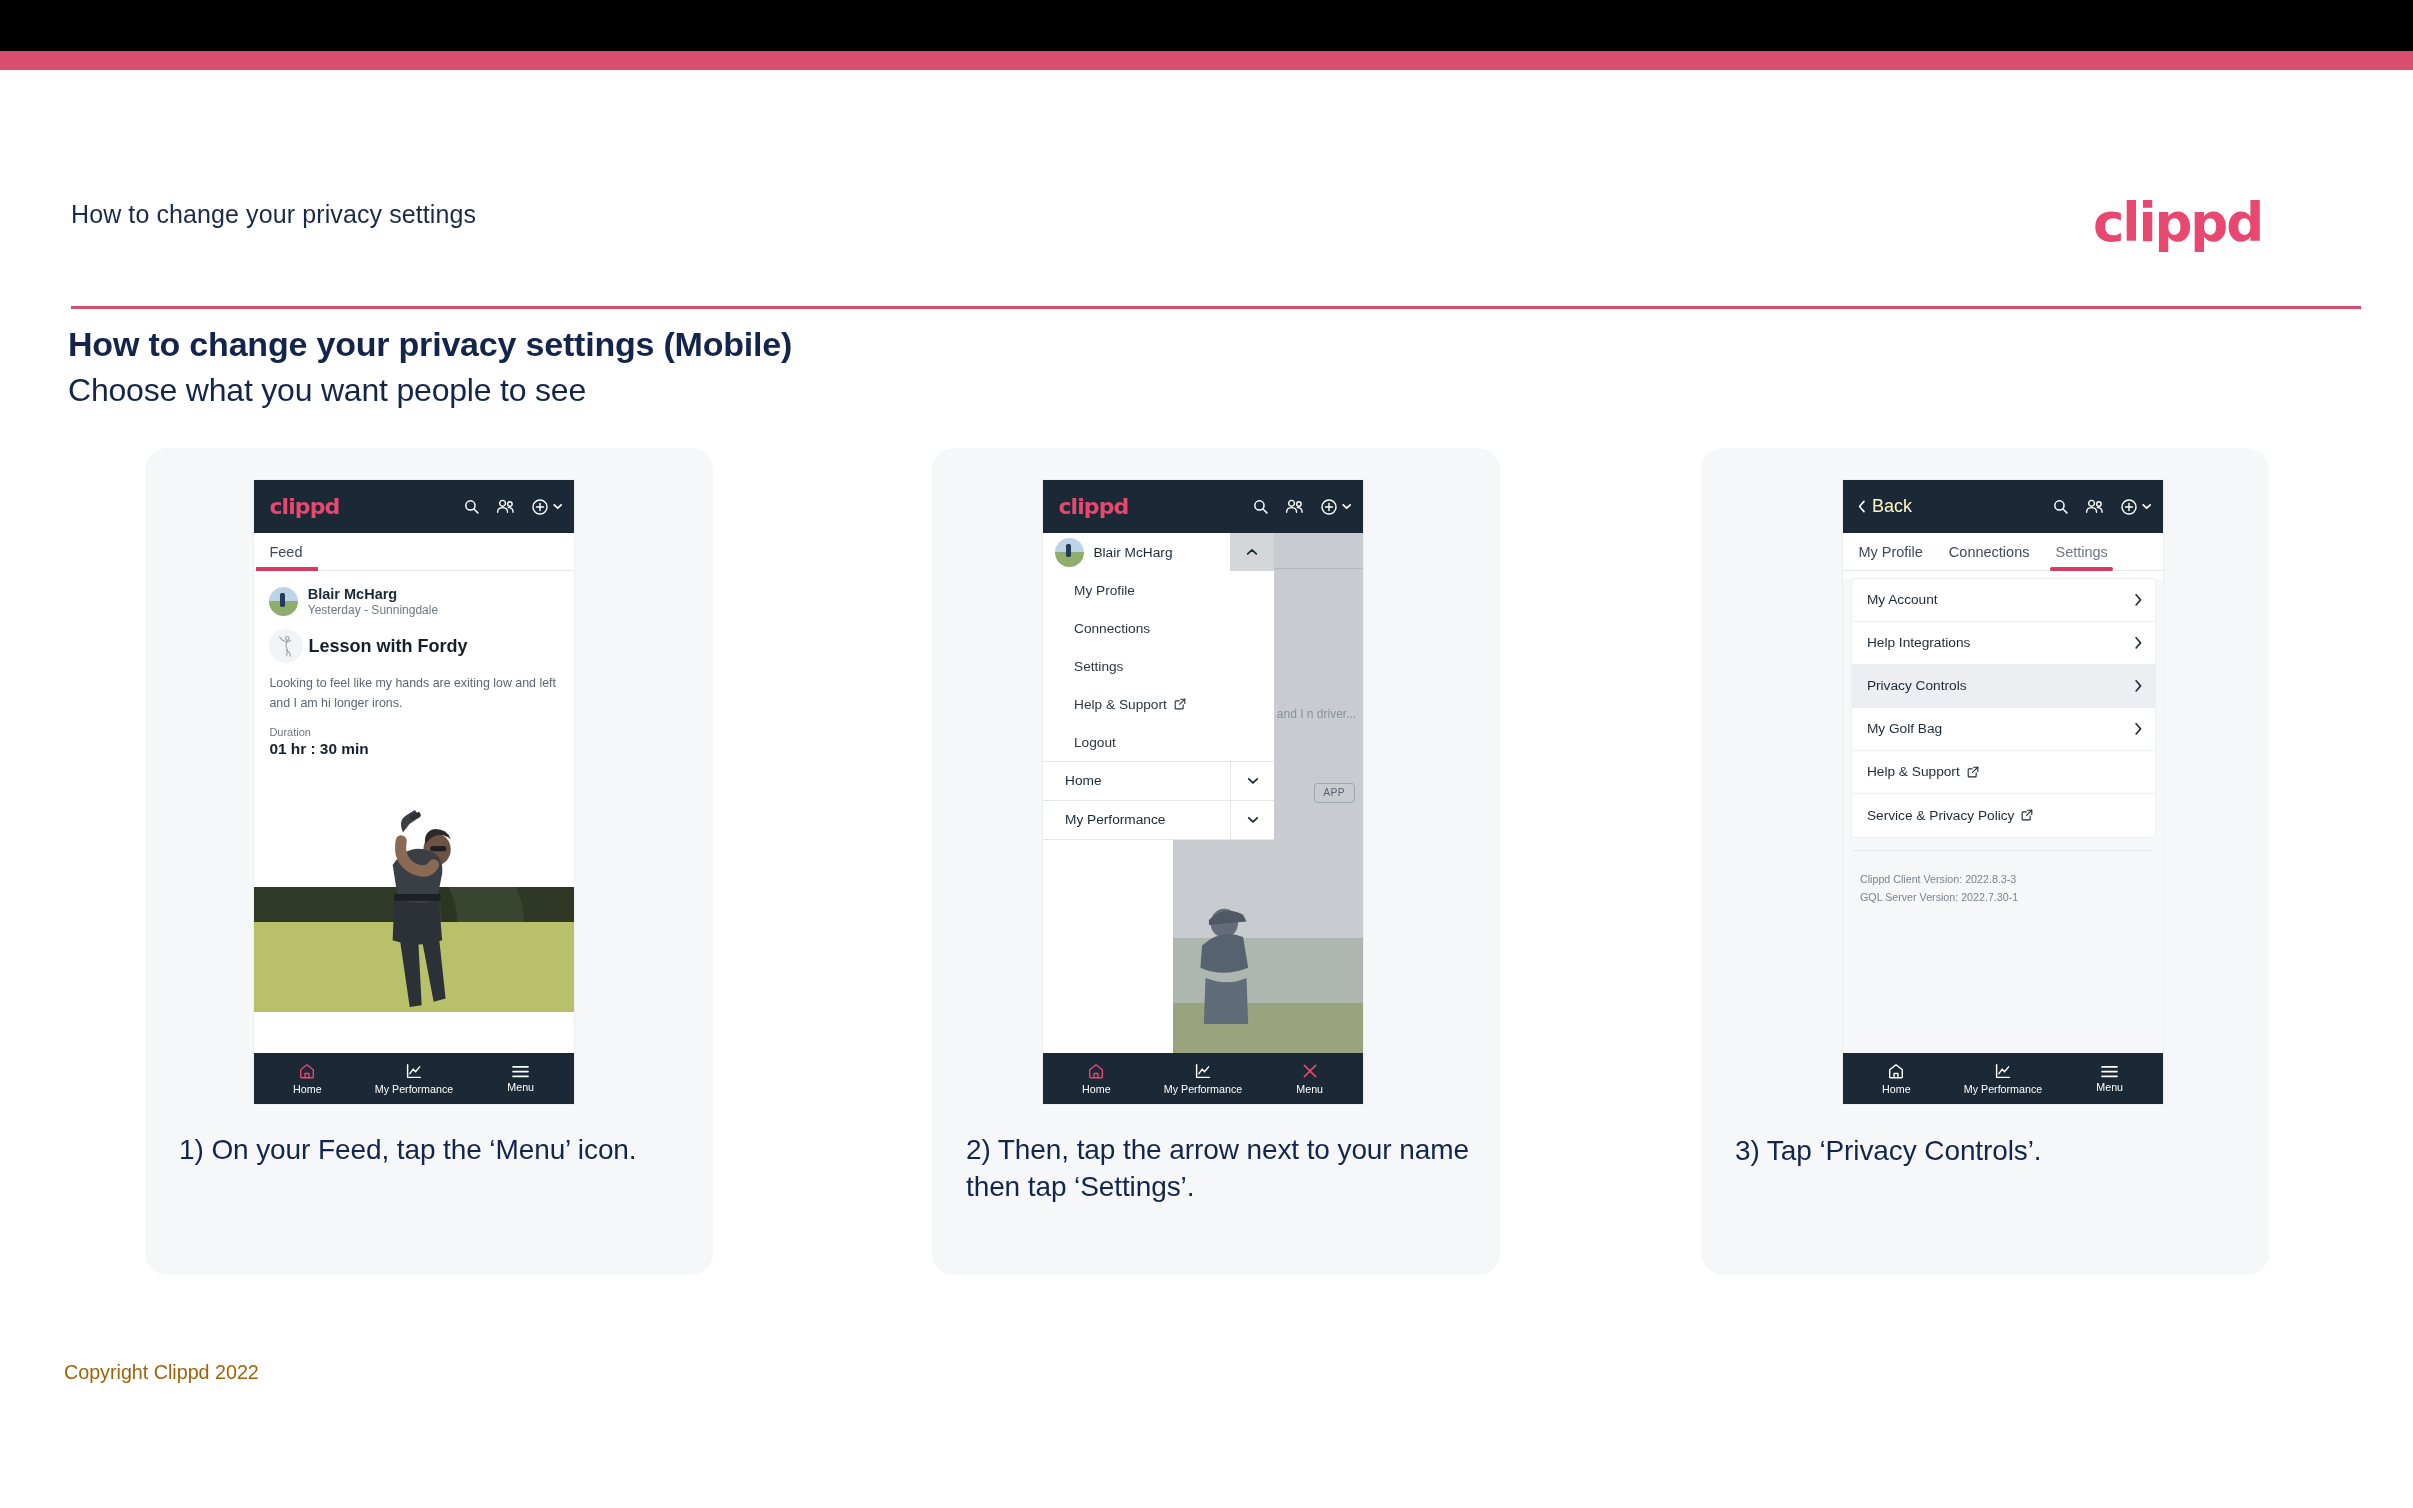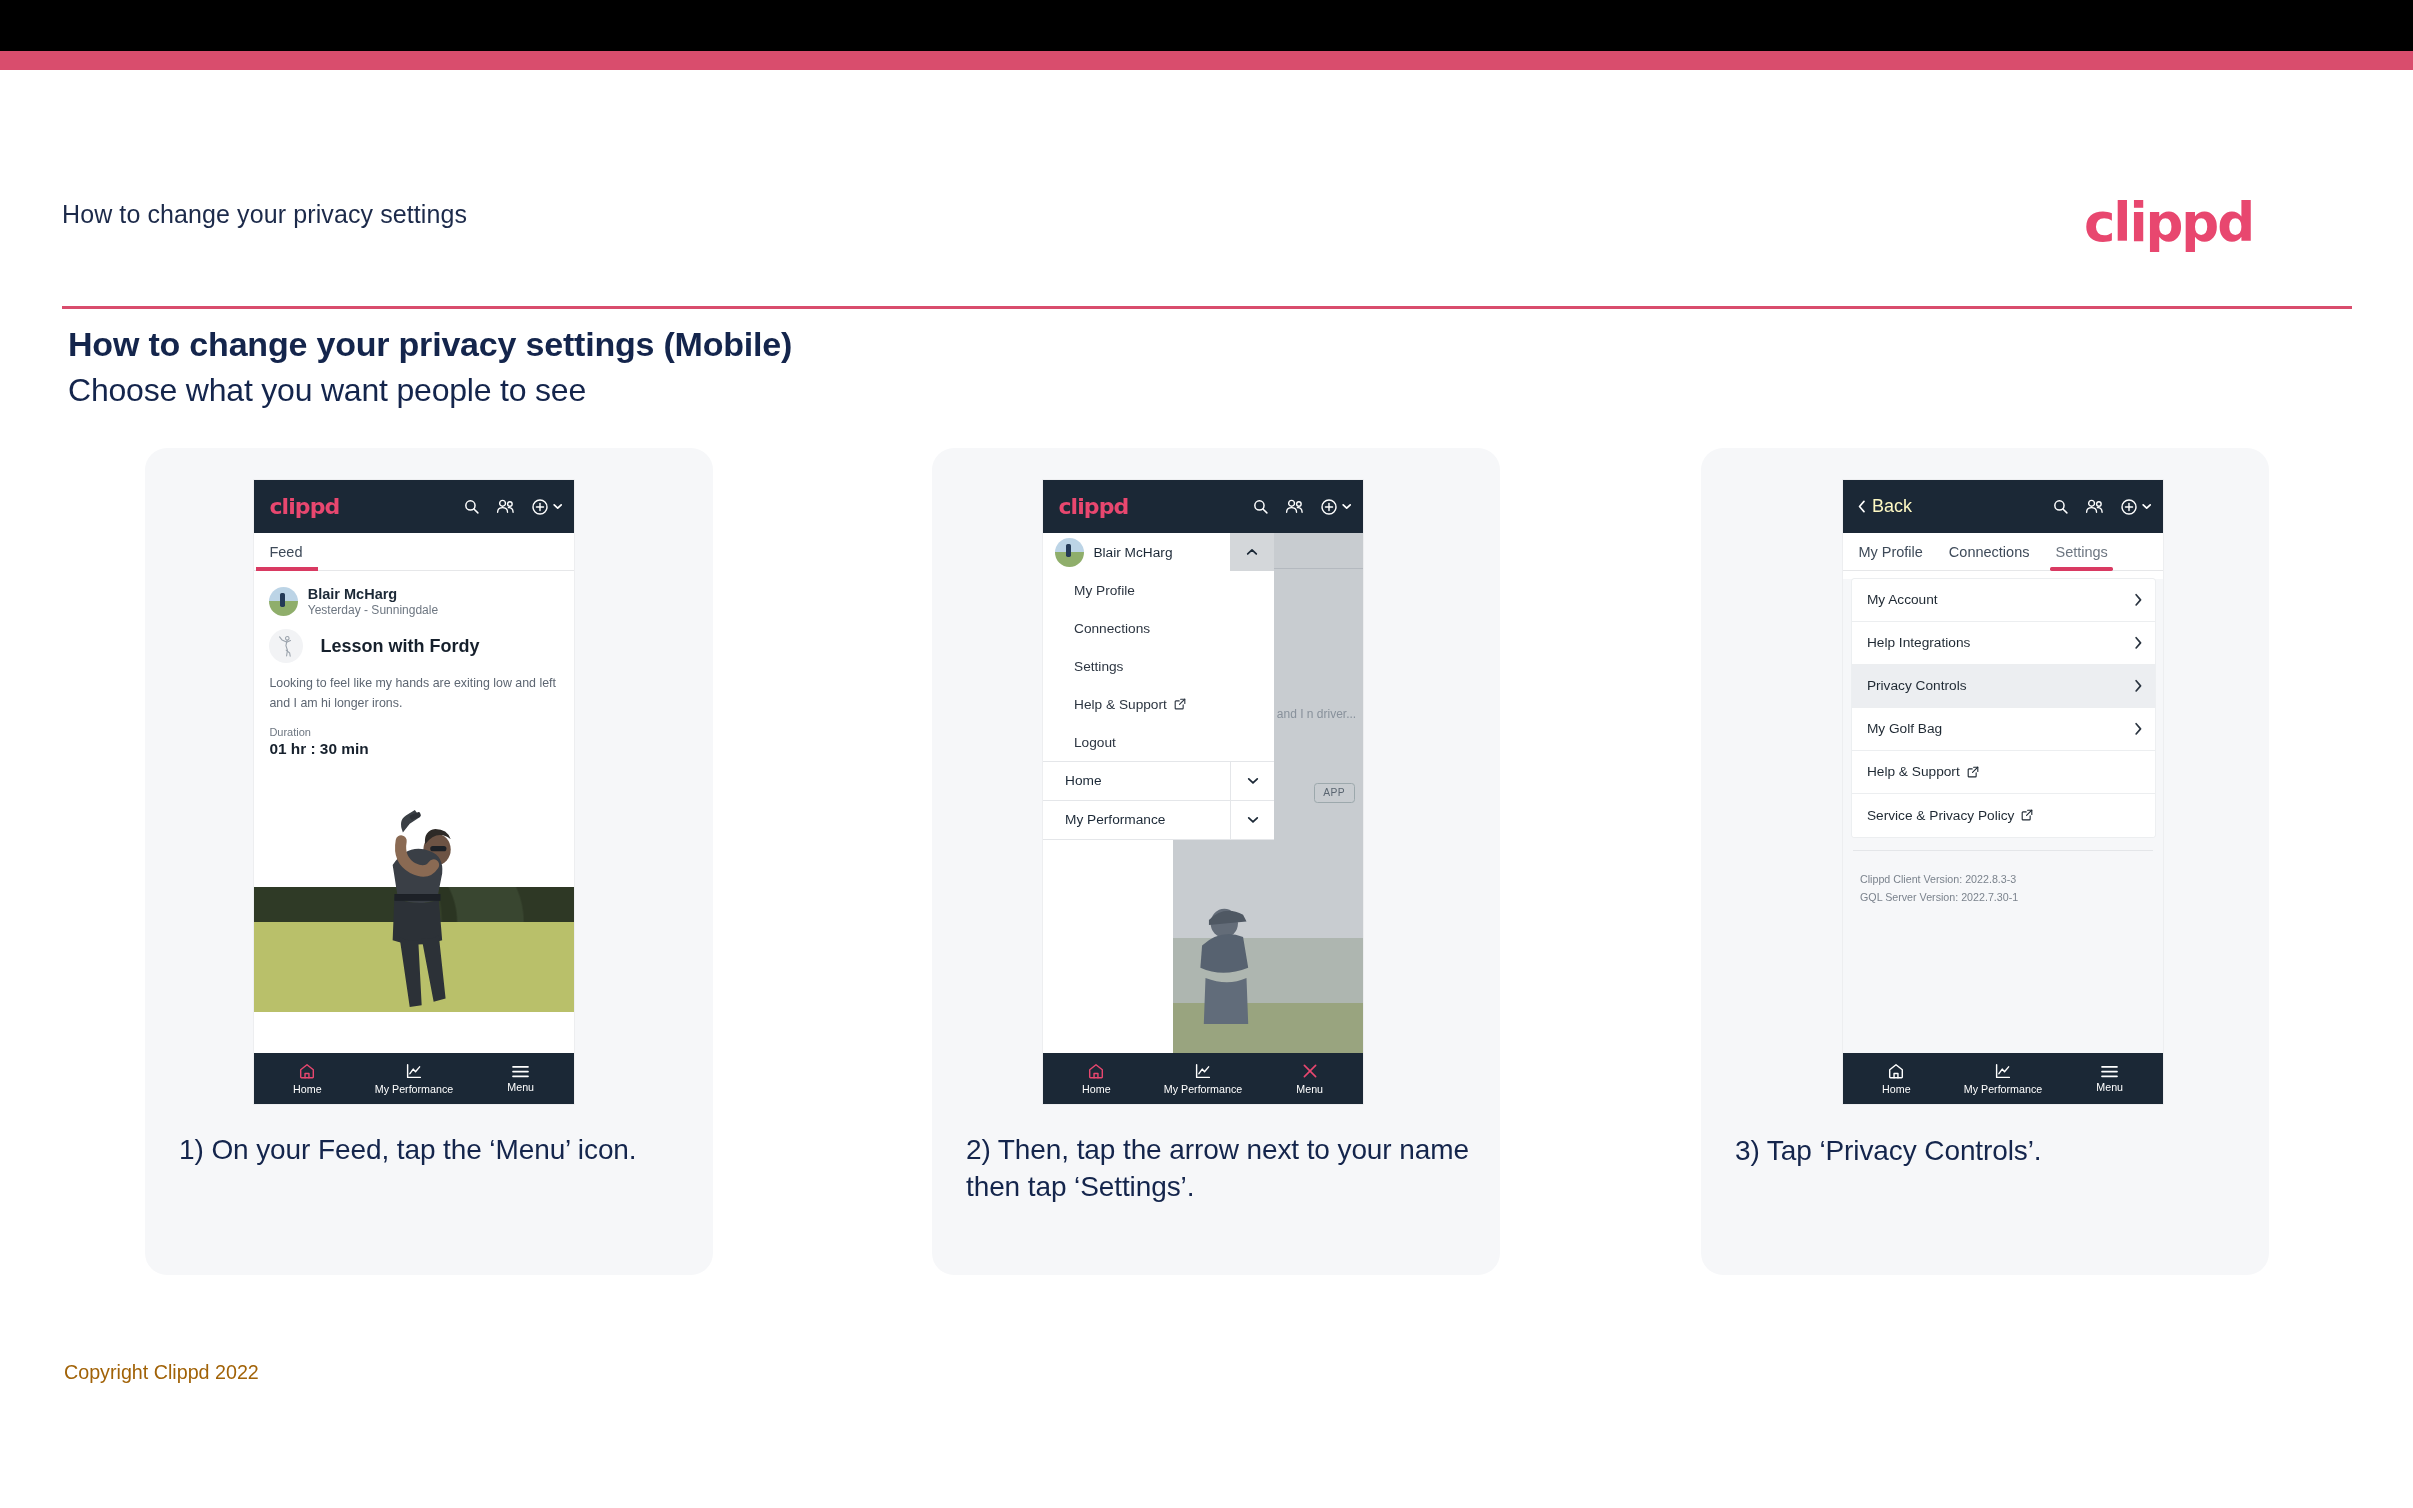--- a/index.html
+++ b/index.html
@@ -9,21 +9,21 @@
     font-family: "Liberation Sans", sans-serif;
     overflow: hidden;
   }
 
   
   .slide { position: relative; width: 2413px; height: 1508px; background:#fff; }
 
   .topbar-black { position:absolute; left:0; top:0; width:2413px; height:51px; background:#000000; }
   .topbar-pink  { position:absolute; left:0; top:51px; width:2413px; height:19px; background:#d94d6d; }
 
-  .header { position:absolute; left:0; top:70px; width:2313px; height:171px; background:#fff; }
+  .header { position:absolute; left:9px; top:70px; width:2313px; height:171px; background:#fff; }
   .header-title {
     position:absolute; left:62px; top:130px;
     font-size:25px; font-weight:400; color:#1c2a4a; letter-spacing:0.1px;
   }
   .brand-logo {
     position:absolute; right:60px; top:126px;
     font-size:53px; font-weight:700; color:#e8476f;
     letter-spacing:-2.1px; line-height:1;
     font-family:"DejaVu Sans", sans-serif;
   }
@@ -110,21 +110,21 @@
     width:29px; height:29px; border-radius:50%; flex:none; overflow:hidden;
     background:linear-gradient(#bcd4e6 0 48%, #8fae6b 48% 100%); position:relative;
   }
   .avatar::after{
     content:''; position:absolute; left:11px; top:6px; width:5.1px; height:13.7px;
     background:#243a57; border-radius:1.7px;
   }
   .post-name { font-size:14.5px; font-weight:700; color:#1b2836; line-height:1.25; }
   .post-meta { font-size:12px; color:#6d7681; line-height:1.3; }
 
-  .post-title-row { display:flex; align-items:center; gap:17px; margin-top:11px; }
+  .post-title-row { display:flex; align-items:center; gap:5px; margin-top:11px; }
   .swing-badge {
     width:34px; height:34px; border-radius:50%; background:#f2f3f5; flex:none;
     display:flex; align-items:center; justify-content:center;
   }
   .post-title { font-size:18px; font-weight:700; color:#16202c; }
 
   .post-body { font-size:12.4px; color:#5d6672; line-height:1.55; margin-top:11px; }
   .dur-label { font-size:11px; color:#6d7681; margin-top:13px; }
   .dur-value { font-size:15.4px; font-weight:700; color:#16202c; margin-top:1.7px; }
 

